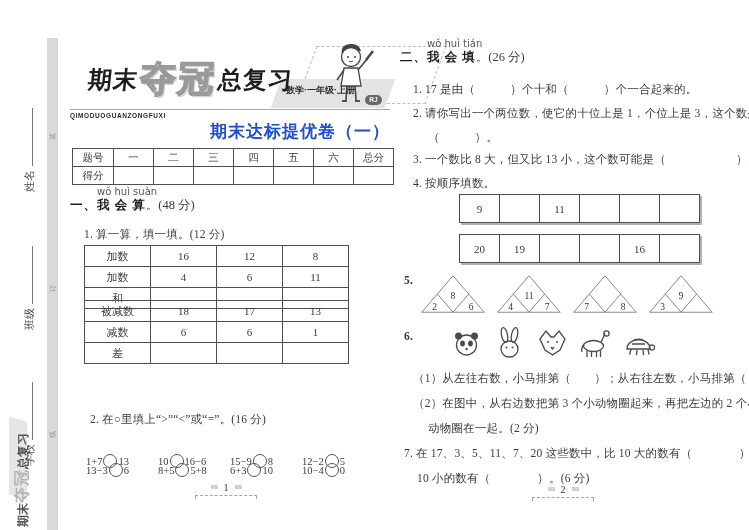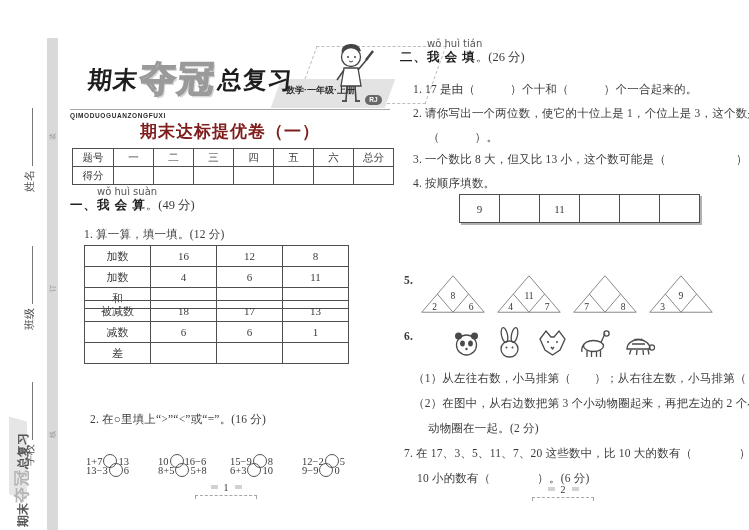--- a/index.html
+++ b/index.html
@@ -35,22 +35,22 @@
   .band{left:276px;top:79px;width:114px;height:29px;background:#e3e3e3;transform:skewX(-20deg);z-index:1;}
   .band-inner{position:absolute;left:0;top:0;width:100%;height:100%;transform:skewX(20deg);}
   .band-text{position:absolute;left:10px;top:5px;font-size:9px;font-weight:bold;color:#2e2e2e;
              font-family:"Liberation Sans","DejaVu Sans",sans-serif;}
   .band-badge{position:absolute;right:8px;bottom:3px;width:17px;height:10px;background:#686868;
               color:#fff;font-size:6.5px;font-weight:bold;text-align:center;line-height:10px;
               border-radius:5px;font-family:"Liberation Sans","DejaVu Sans",sans-serif;}
   .boy{left:327px;top:40px;z-index:2;}
 
   
-  .paper-title{left:70px;top:120px;width:320px;text-align:center;font-weight:bold;font-size:17px;
-               color:#7f1d1d;letter-spacing:1px;}
+  .paper-title{left:70px;top:120px;width:320px;text-align:right;font-weight:bold;font-size:17px;
+               color:#1d4ed8;letter-spacing:1px;}
   .pinyin{font-size:10px;color:#555;font-family:"DejaVu Sans",sans-serif;}
   .sec-head-line{font-size:12.5px;}
   .sec-strong{font-weight:bold;color:#1f1f1f;letter-spacing:1px;}
   .q-line{font-size:11.5px;letter-spacing:0.2px;white-space:nowrap;}
 
   
   table{border-collapse:collapse;}
   .score-table{left:72px;top:148px;padding-left:21px;}
   .score-table td{border:1px solid #4e4e4e;width:39px;height:17px;text-align:center;
                   font-size:10.5px;padding:0;}
@@ -160,21 +160,21 @@
       <td></td>
       <td></td>
       <td></td>
     </tr>
   </tbody>
     </table>
 
   <div class="abs" style="left:70px;top:186px;">
     <div class="pinyin" style="margin-left:27px;">wǒ huì suàn</div>
     <div class="sec-head-line">
-      <span class="sec-strong">一、我 会 算</span><span>。(49 分)</span>
+      <span class="sec-strong">一、我 会 算</span><span>。(48 分)</span>
     </div>
   </div>
 
   <div class="abs q-line" style="left:84px;top:227px;">1. 算一算，填一填。(12 分)</div>
 
   <table class="abs calc-table" style="left:84px;top:245px;border-radius:11px;">
     <tbody>
         <tr>
       <td>加数</td>
       <td>16</td>
@@ -218,21 +218,21 @@
     </tr>
   </tbody>
     </table>
 
   <div class="abs q-line" style="left:84px;top:412px;margin-left:6px;">2. 在○里填上“&gt;”“&lt;”或“=”。(16 分)</div>
 
   <div class="abs cmp-row" style="left:86px;top:423px;margin-top:40px;">
     <span class="cmp-item"><span>13−3</span><span class="cmp-circle"></span><span>6</span></span>
     <span class="cmp-item"><span>8+5</span><span class="cmp-circle"></span><span>5+8</span></span>
     <span class="cmp-item"><span>6+3</span><span class="cmp-circle"></span><span>10</span></span>
-    <span class="cmp-item"><span>9−9</span><span class="cmp-circle"></span><span>0</span></span>
+    <span class="cmp-item"><span>10−4</span><span class="cmp-circle"></span><span>0</span></span>
   </div>
 
   <div class="abs cmp-row" style="left:86px;top:454px;">
     <span class="cmp-item"><span>1+7</span><span class="cmp-circle"></span><span>13</span></span>
     <span class="cmp-item"><span>10</span><span class="cmp-circle"></span><span>16−6</span></span>
     <span class="cmp-item"><span>15−9</span><span class="cmp-circle"></span><span>8</span></span>
     <span class="cmp-item"><span>12−2</span><span class="cmp-circle"></span><span>5</span></span>
   </div>
 
   <div class="abs page-num" style="left:195px;top:482px;">
@@ -259,20 +259,32 @@
       <td>9</td>
       <td></td>
       <td>11</td>
       <td></td>
       <td></td>
       <td></td>
     </tr>
   </tbody>
     </table>
 
+  <table class="abs strip-table" style="left:459px;top:234px;">
+    <tbody>
+        <tr>
+      <td>20</td>
+      <td>19</td>
+      <td></td>
+      <td></td>
+      <td>16</td>
+      <td></td>
+    </tr>
+  </tbody>
+    </table>
 
   <div class="abs q-line" style="left:404px;top:274px;font-weight:bold;">5.</div>
   <div class="abs tri-row" style="left:420px;top:272px;">
     <svg width="66" height="44" viewBox="0 0 76 46">
       <polygon points="38,2 2,44 74,44" fill="none" stroke="#777" stroke-width="1"></polygon>
       <line x1="38" y1="44" x2="20" y2="23" stroke="#777" stroke-width="1"></line>
       <line x1="38" y1="44" x2="56" y2="23" stroke="#777" stroke-width="1"></line>
       <text x="38" y="29" font-size="11" fill="#333" text-anchor="middle">8</text>
       <text x="17" y="41" font-size="11" fill="#333" text-anchor="middle">2</text>
       <text x="59" y="41" font-size="11" fill="#333" text-anchor="middle">6</text>

